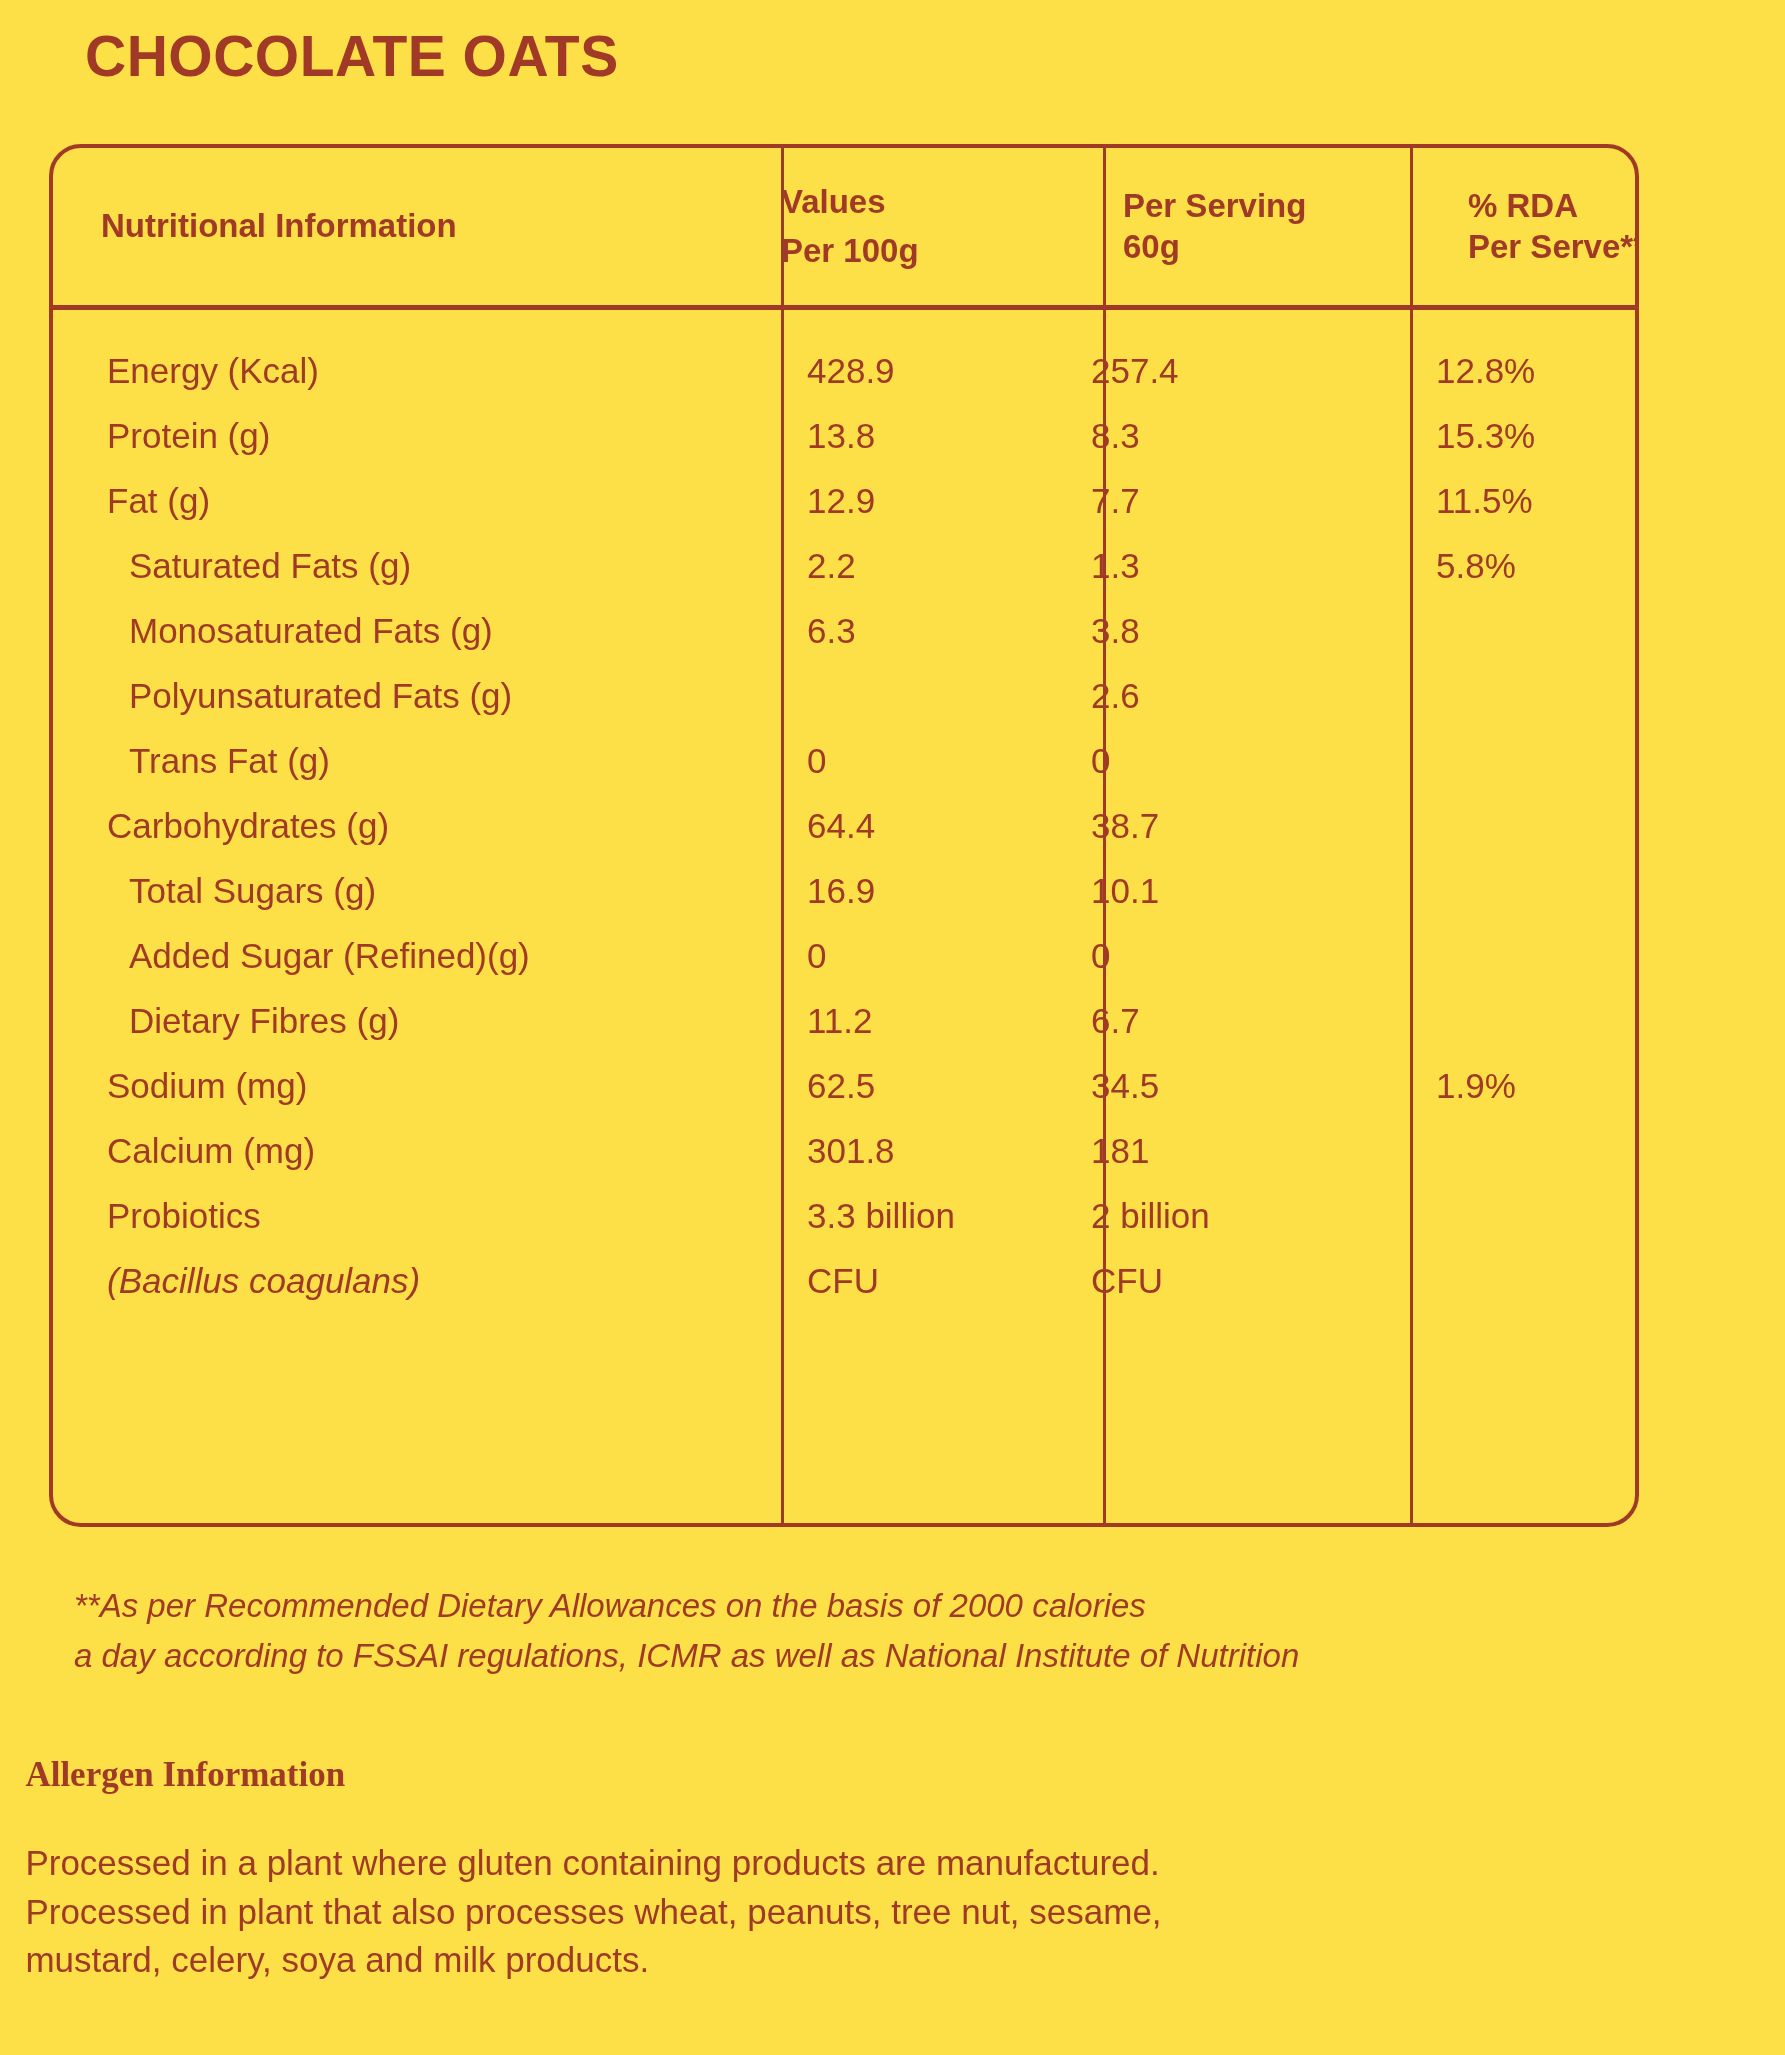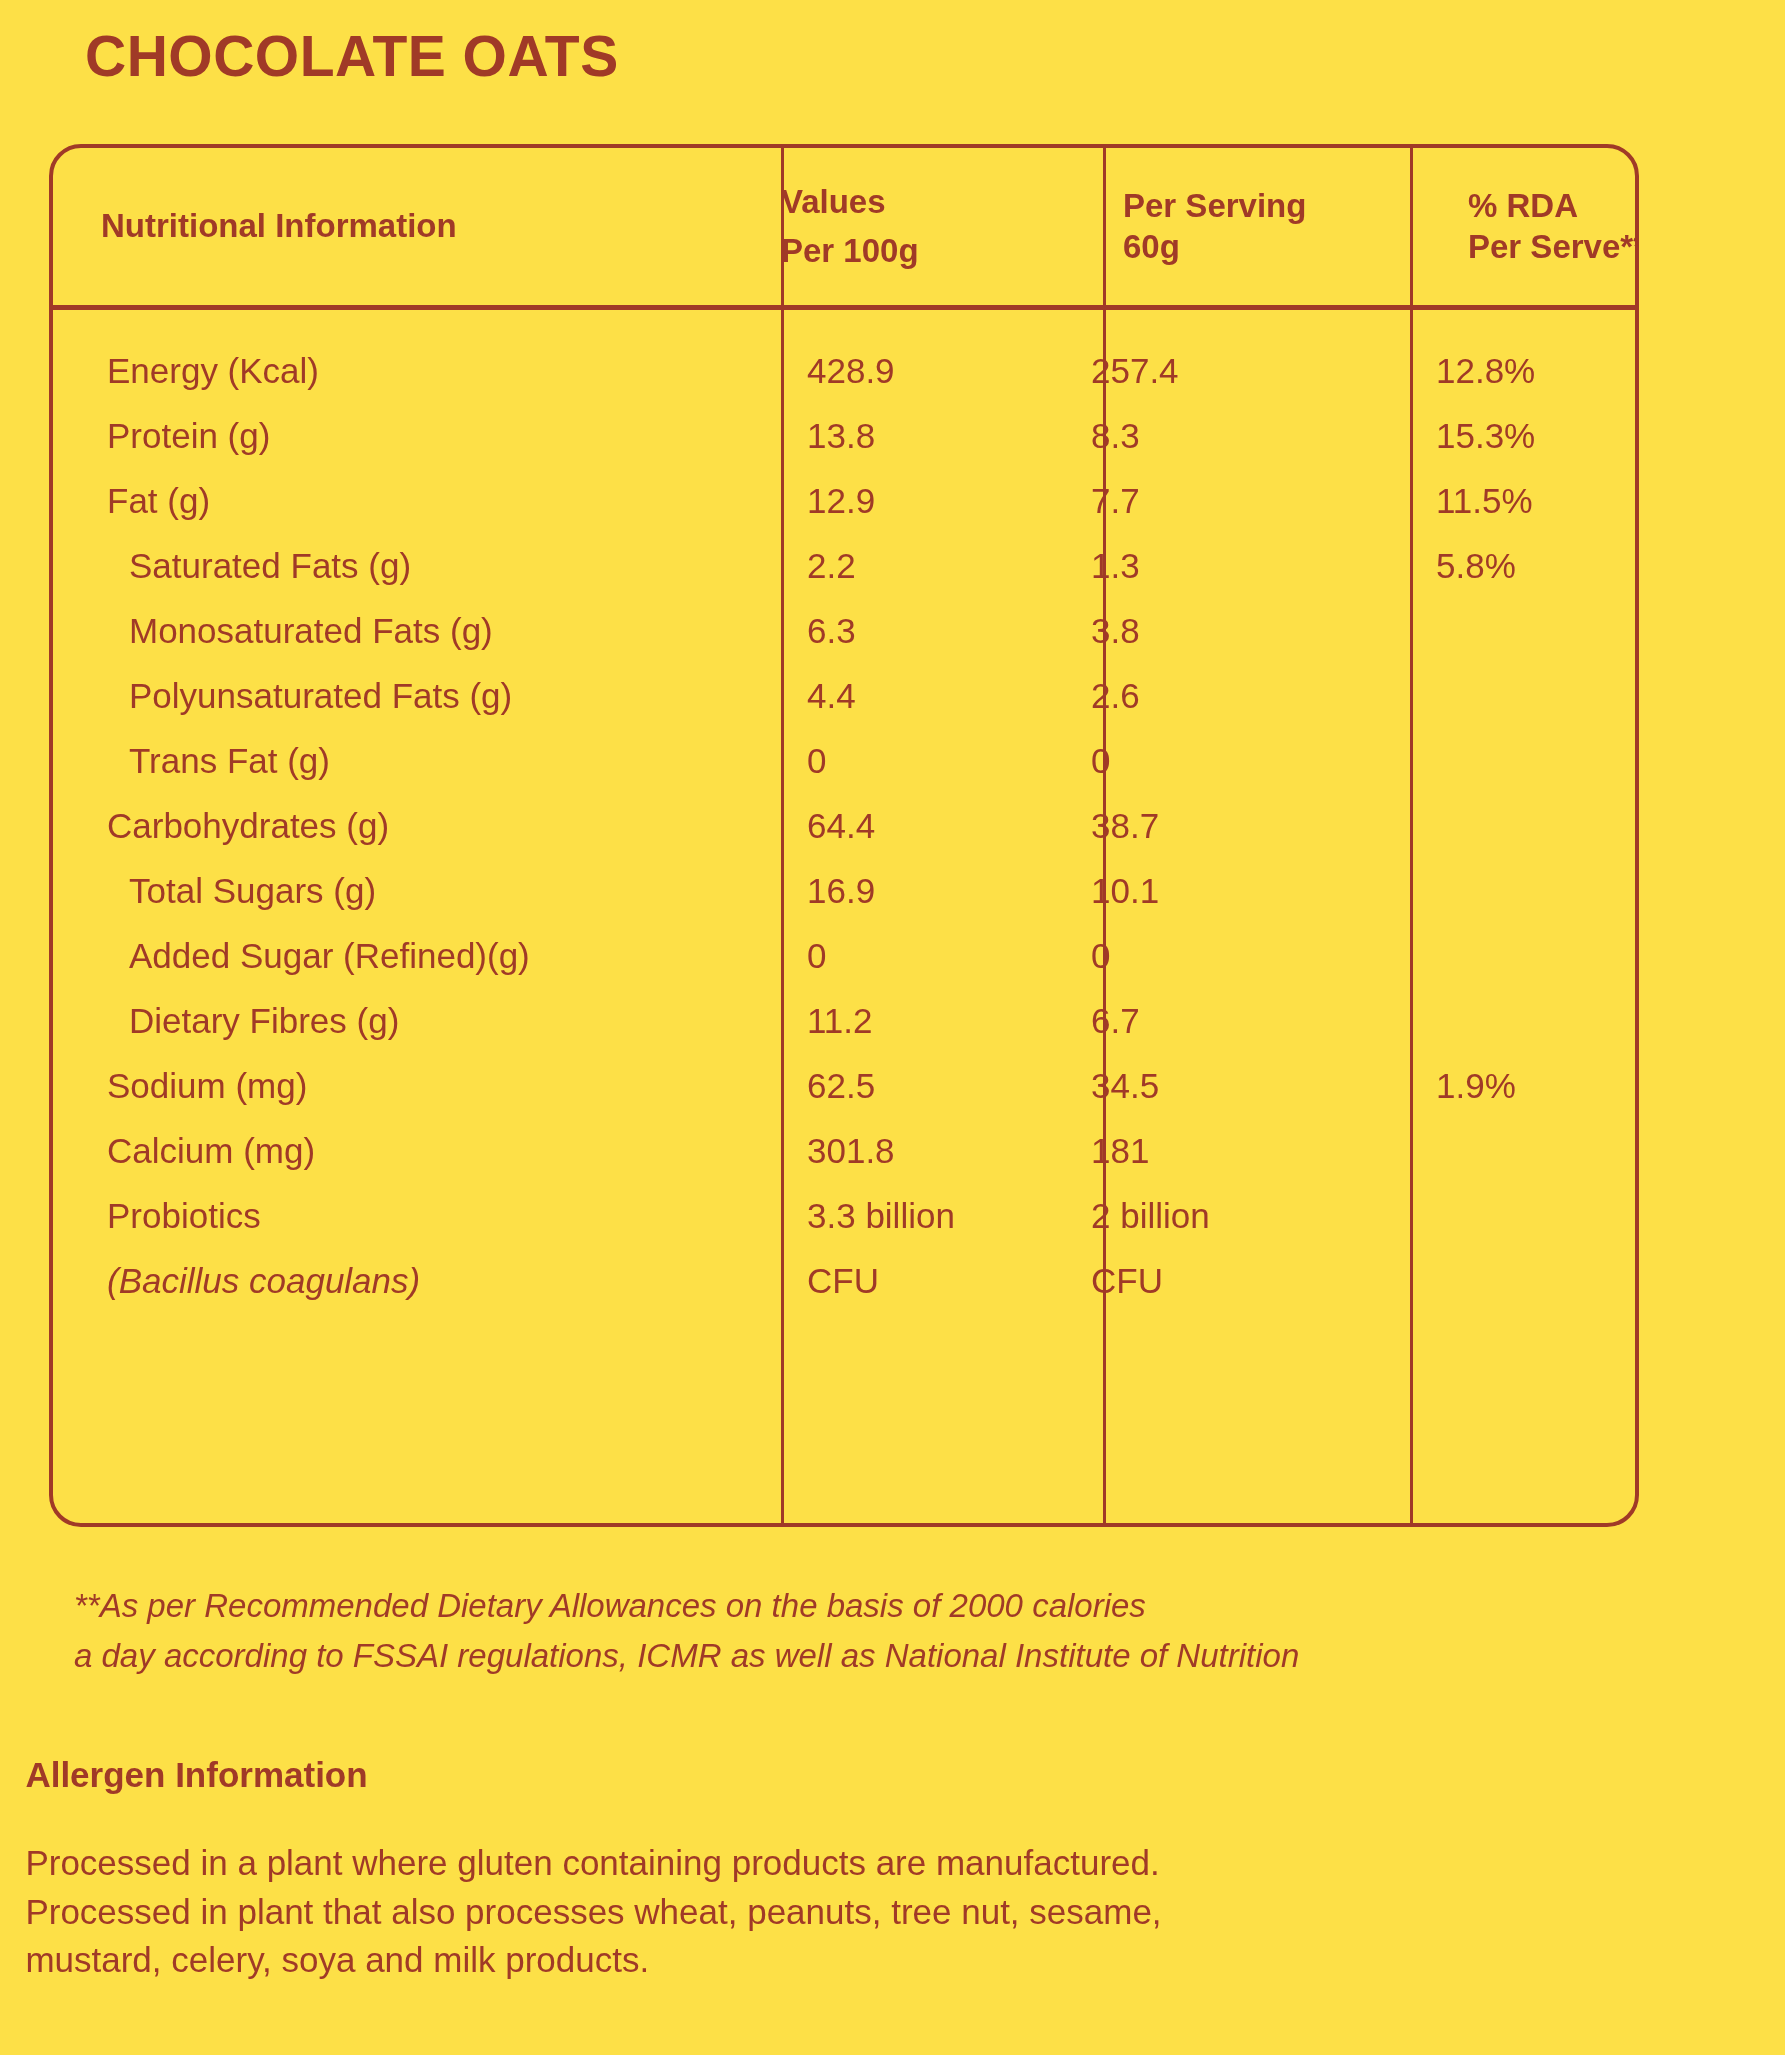--- a/index.html
+++ b/index.html
@@ -149,20 +149,21 @@
     left: 25.4px;
     top: 1754px;
     width: 1748px;
     color: #a03a27;
   }
   .allergen-heading {
     font-size: 35px;
     font-weight: 700;
     line-height: 1.18;
     margin-bottom: 8.5px;
+    font-family: Liberation Serif, serif;
   }
   .allergen-body {
     font-size: 35px;
     font-weight: 400;
     line-height: 1.38;
     margin-top: 44px;
   }
   .allergen-body .al-line { display: block; white-space: nowrap; }
 </style>
 </head>
@@ -224,21 +225,20 @@
             <div class="cell vrda">5.8%</div>
           </div>
           <div class="row">
             <div class="cell nm indent">Monosaturated Fats (g)</div>
             <div class="cell v100">6.3</div>
             <div class="cell vsrv">3.8</div>
             <div class="cell vrda"></div>
           </div>
           <div class="row">
             <div class="cell nm indent">Polyunsaturated Fats (g)</div>
-            <div class="cell v100">4.4</div>
             <div class="cell vsrv">2.6</div>
             <div class="cell vrda"></div>
           </div>
           <div class="row">
             <div class="cell nm indent">Trans Fat (g)</div>
             <div class="cell v100">0</div>
             <div class="cell vsrv">0</div>
             <div class="cell vrda"></div>
           </div>
           <div class="row">

